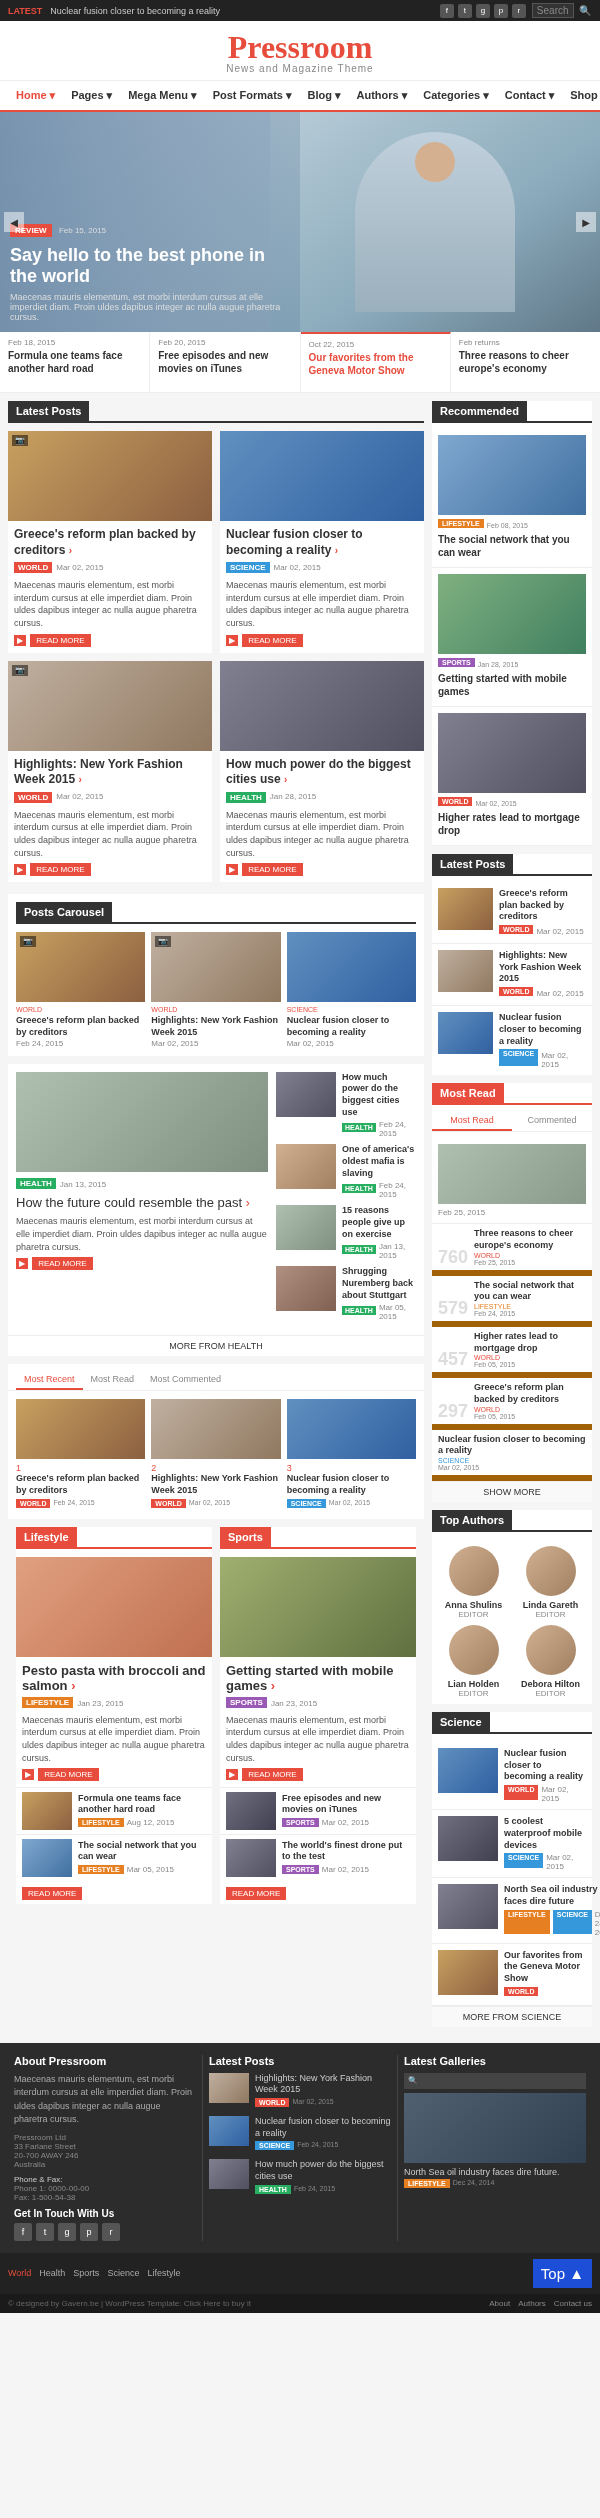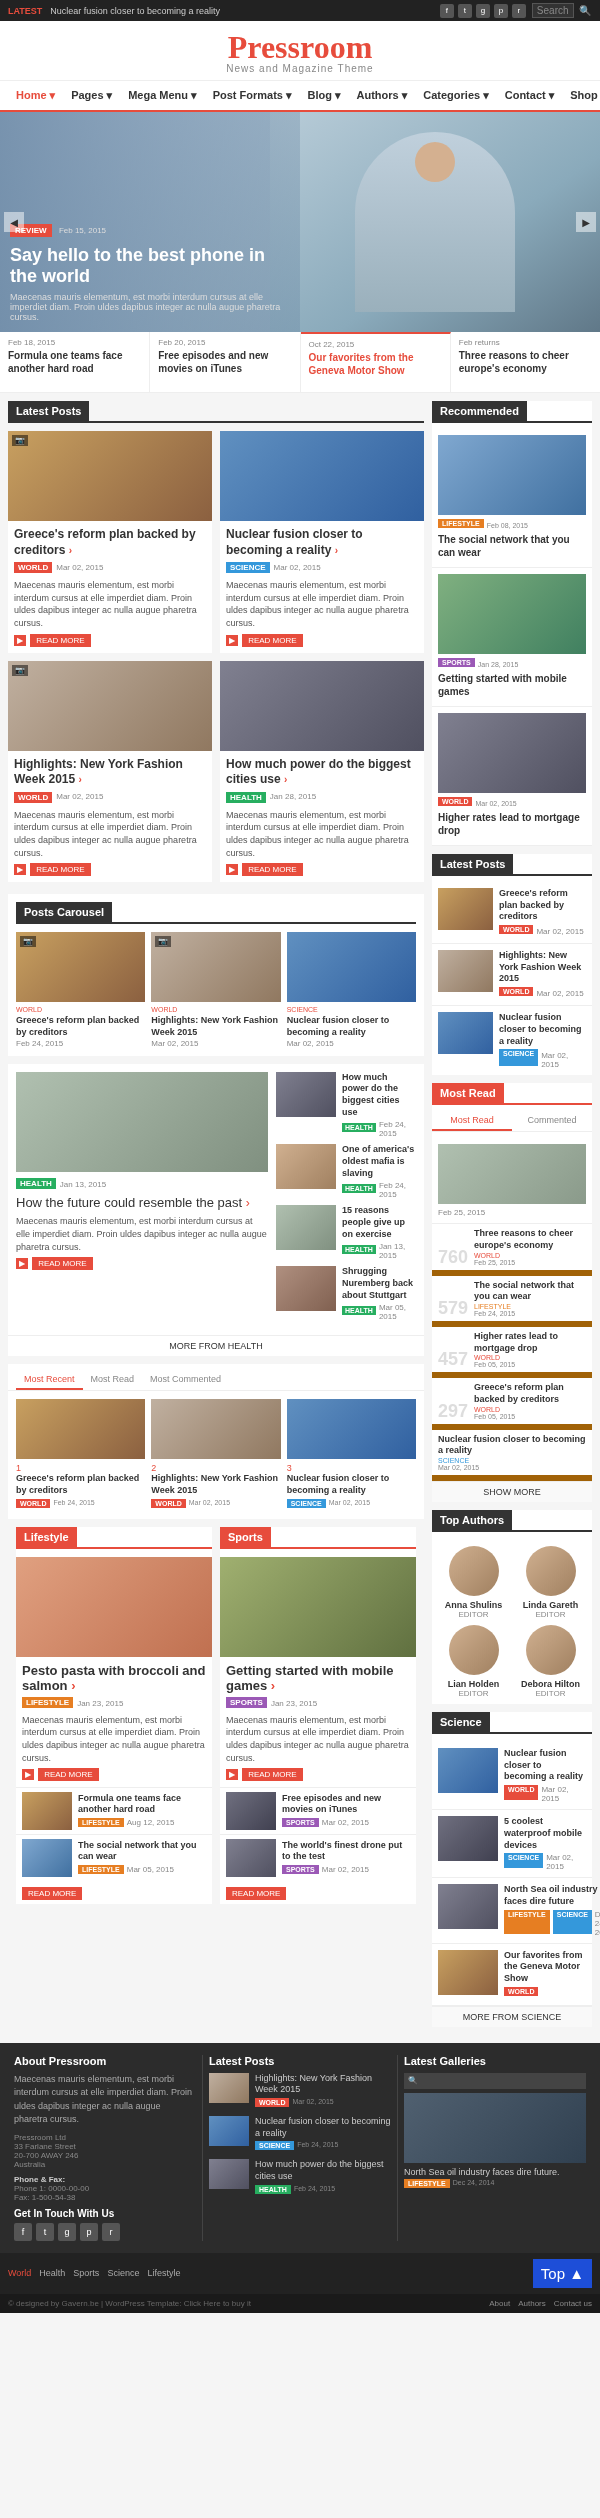--- a/index.html
+++ b/index.html
@@ -783,21 +783,21 @@
     <div class="footer-col">
       <div class="footer-title">About Pressroom</div>
       <div class="footer-text">Maecenas mauris elementum, est morbi interdum cursus at elle imperdiet diam. Proin uldes dapibus integer ac nulla augue pharetra cursus.</div>
       <div class="footer-address">
         <div>Pressroom Ltd</div>
         <div>33 Farlane Street</div>
         <div>20-700 AWAY 246</div>
         <div>Australia</div>
       </div>
       <div class="footer-address">
-        <div style="color:#ccc;margin-top:4px;font-weight:bold;">Phone &amp; Fax:</div>
+        <div style="color:#ccc;margin-top:4px;">Phone &amp; Fax:</div>
         <div>Phone 1: 0000-00-00</div>
         <div>Fax: 1-500-54-38</div>
       </div>
       <div class="footer-contact">
         <div class="footer-contact-title">Get In Touch With Us</div>
         <div class="footer-social">
           <span class="footer-social-icon">f</span>
           <span class="footer-social-icon">t</span>
           <span class="footer-social-icon">g</span>
           <span class="footer-social-icon">p</span>

